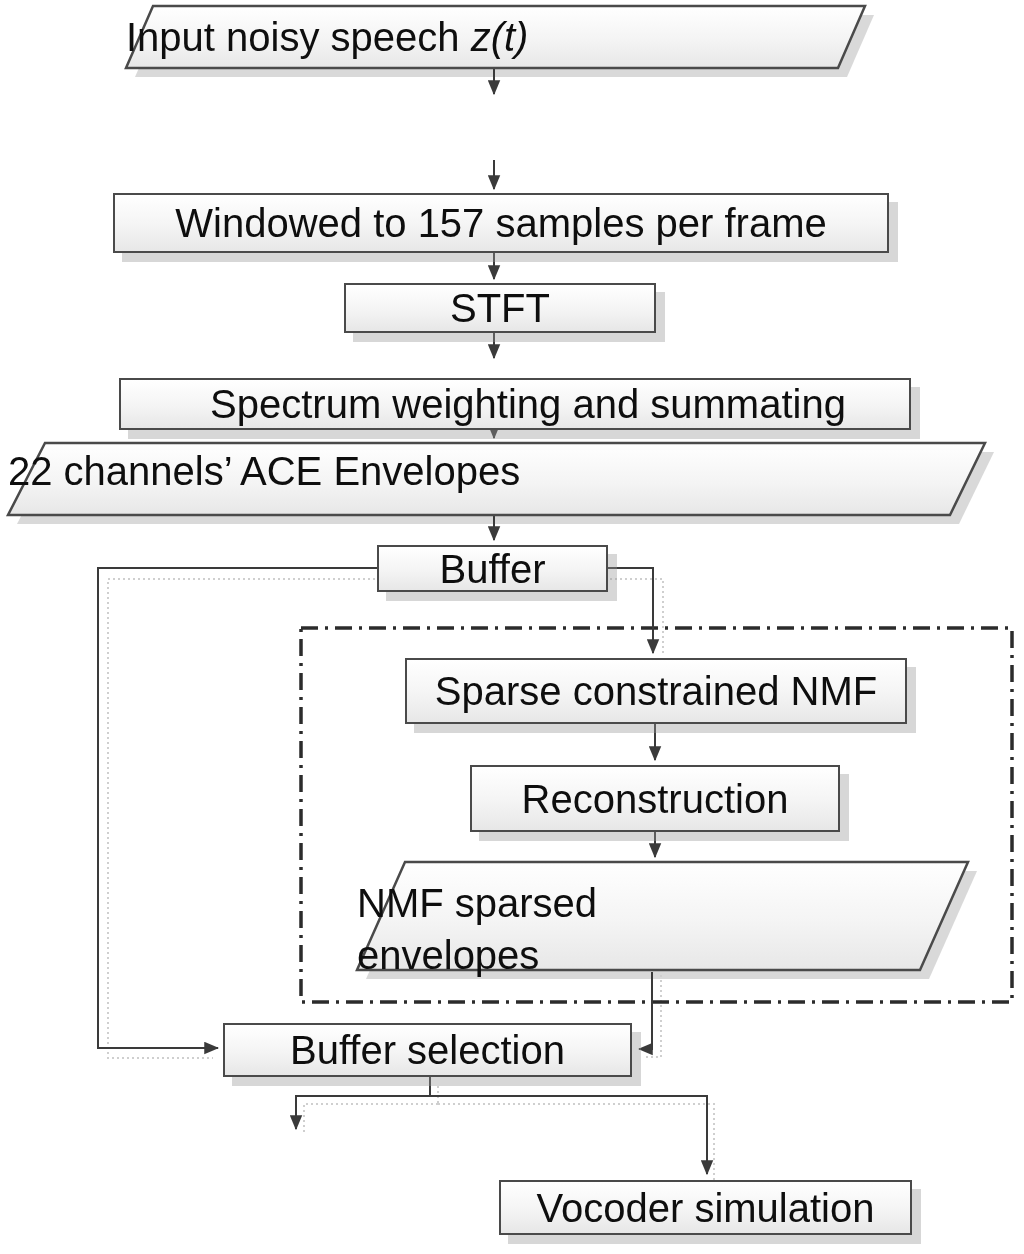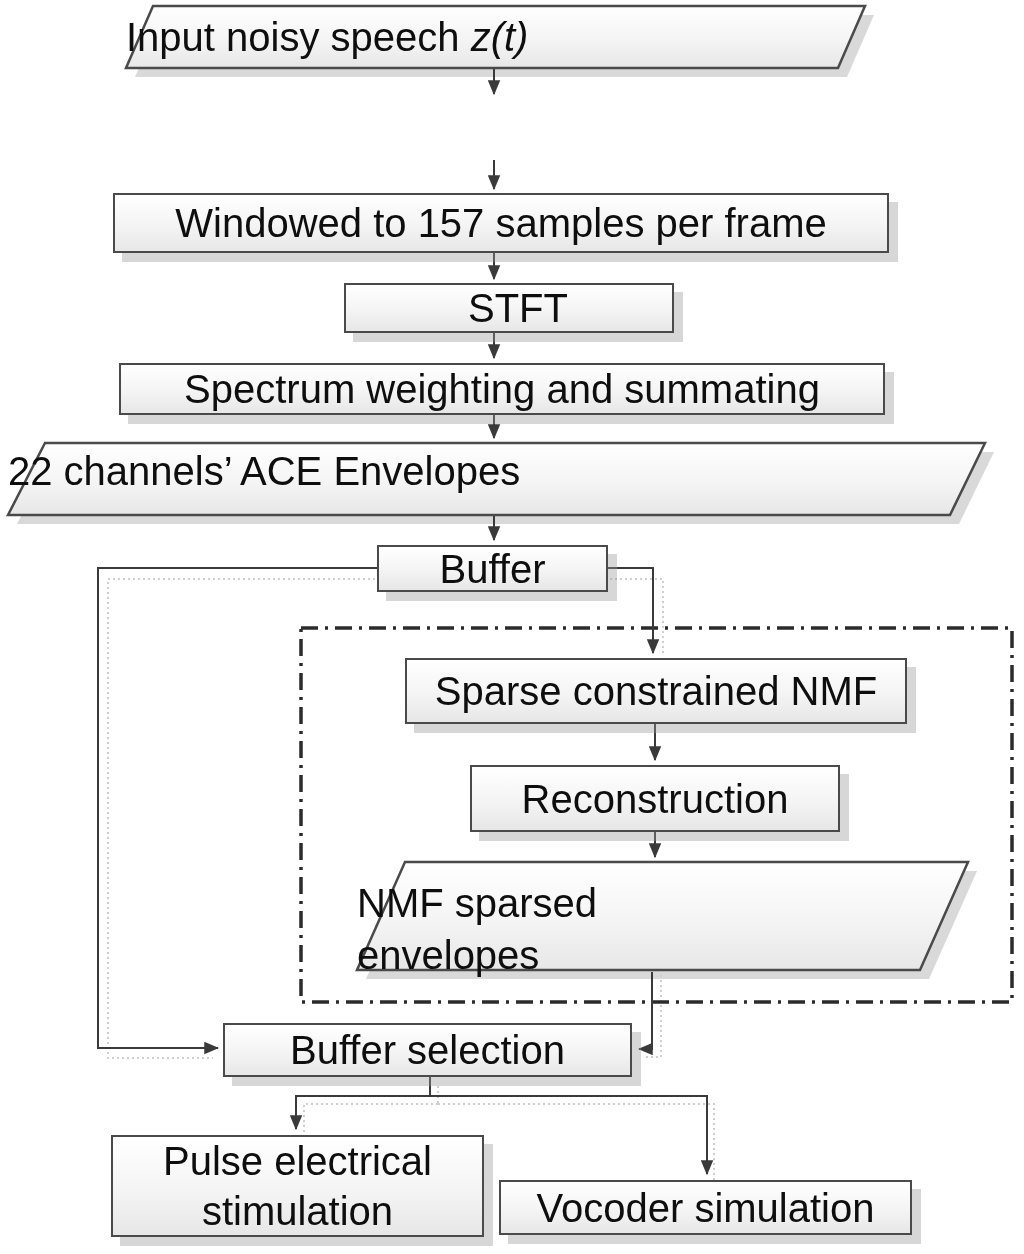--- a/index.html
+++ b/index.html
@@ -123,46 +123,42 @@
   <div class="par-label" style="left:357px; top:860px; width:611px; height:138px;">
     <div>NMF sparsed</div>
     <div>envelopes</div>
   </div>
 
 
   <div class="node" style="left:113px; top:193px; width:772px; height:56px;">
     <span>Windowed to 157 samples per frame</span>
   </div>
 
-  <div class="node" style="left:344px; top:283px; width:308px; height:46px;padding-left:18px;">
+  <div class="node" style="left:344px; top:283px; width:308px; height:46px;">
     <span>STFT</span>
   </div>
 
-  <div class="node" style="left:119px; top:363px; width:762px; height:48px;">
+  <div class="node" style="left:119px; top:378px; width:762px; height:48px;padding-left:26px;">
     <span>Spectrum weighting and summating</span>
   </div>
 
   <div class="node" style="left:377px; top:545px; width:227px; height:43px;">
     <span>Buffer</span>
   </div>
 
   <div class="node" style="left:405px; top:658px; width:498px; height:62px;">
     <span>Sparse constrained NMF</span>
   </div>
 
   <div class="node" style="left:470px; top:765px; width:366px; height:63px;">
     <span>Reconstruction</span>
   </div>
 
   <div class="node" style="left:223px; top:1023px; width:405px; height:50px;">
     <span>Buffer selection</span>
   </div>
 
-  <div class="node" style="left:111px; top:1135px; width:369px; height:98px;">
-    <div>Pulse electrical</div>
-    <div>stimulation</div>
-  </div>
 
   <div class="node" style="left:499px; top:1180px; width:409px; height:51px;">
     <span>Vocoder simulation</span>
   </div>
 
 </div>
 
 </body></html>

